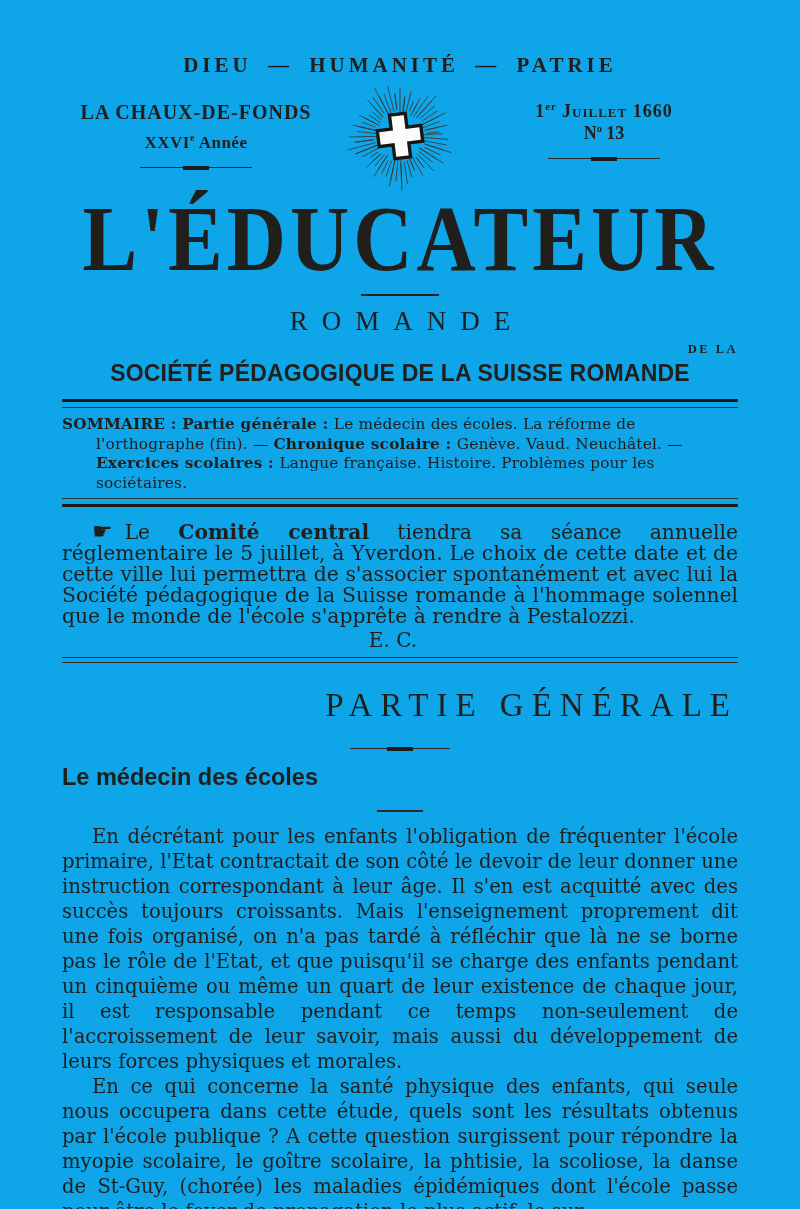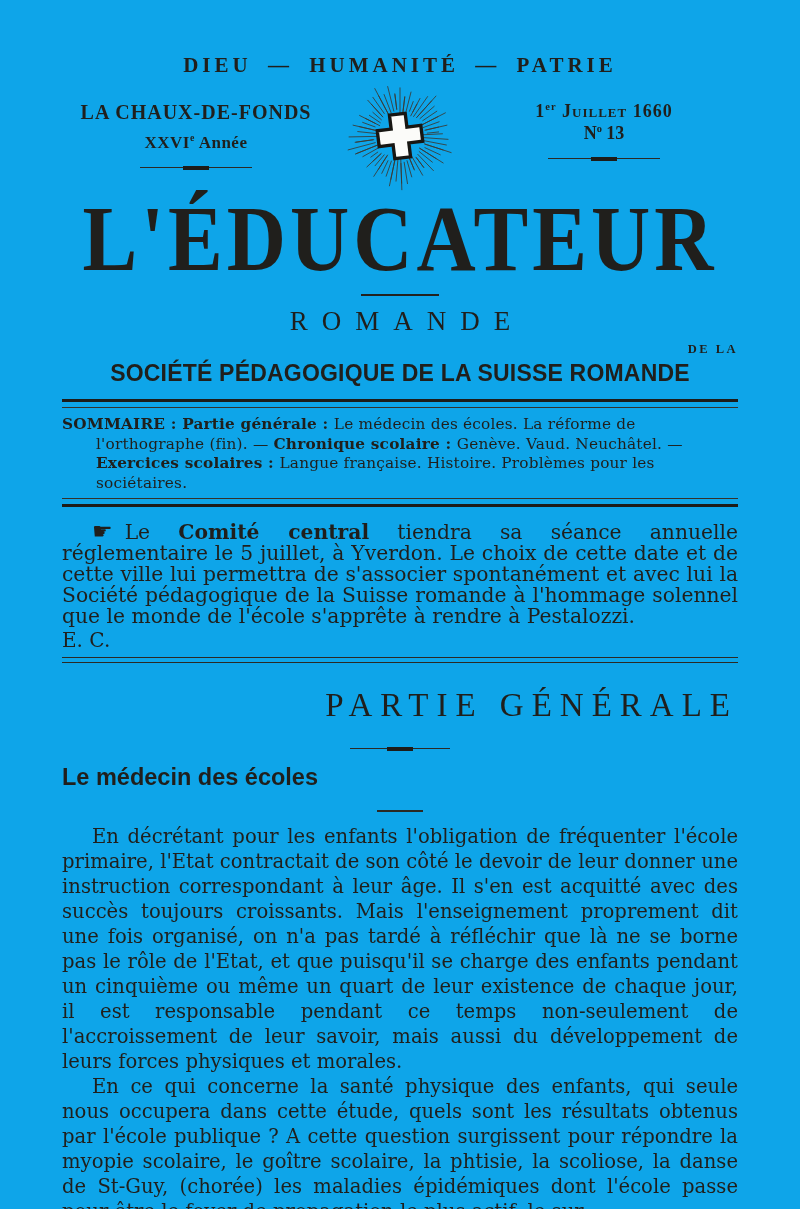--- a/index.html
+++ b/index.html
@@ -80,21 +80,21 @@
   }
   .sb{font-weight:bold;}
 
   
   .notice{
     margin:14px 0 0;
     font-size:20.3px;line-height:21px;
     text-align:justify;text-indent:30px;
   }
   .manicule{font-family:"DejaVu Sans", sans-serif;font-size:23px;margin-right:12px;}
-  .signature{text-align:left;padding-right:14px;font-size:20px;line-height:26px;margin:0;}
+  .signature{text-align:center;padding-right:14px;font-size:20px;line-height:26px;margin:0;}
 
   
   .section-title{
     margin-top:24px;text-align:right;
     font-family:"Liberation Serif", serif;
     font-size:33px;line-height:36px;letter-spacing:8px;font-weight:normal;
   }
   .subtitle{
     margin-top:12px;text-align:left;
     font-family:"Liberation Sans", sans-serif;

